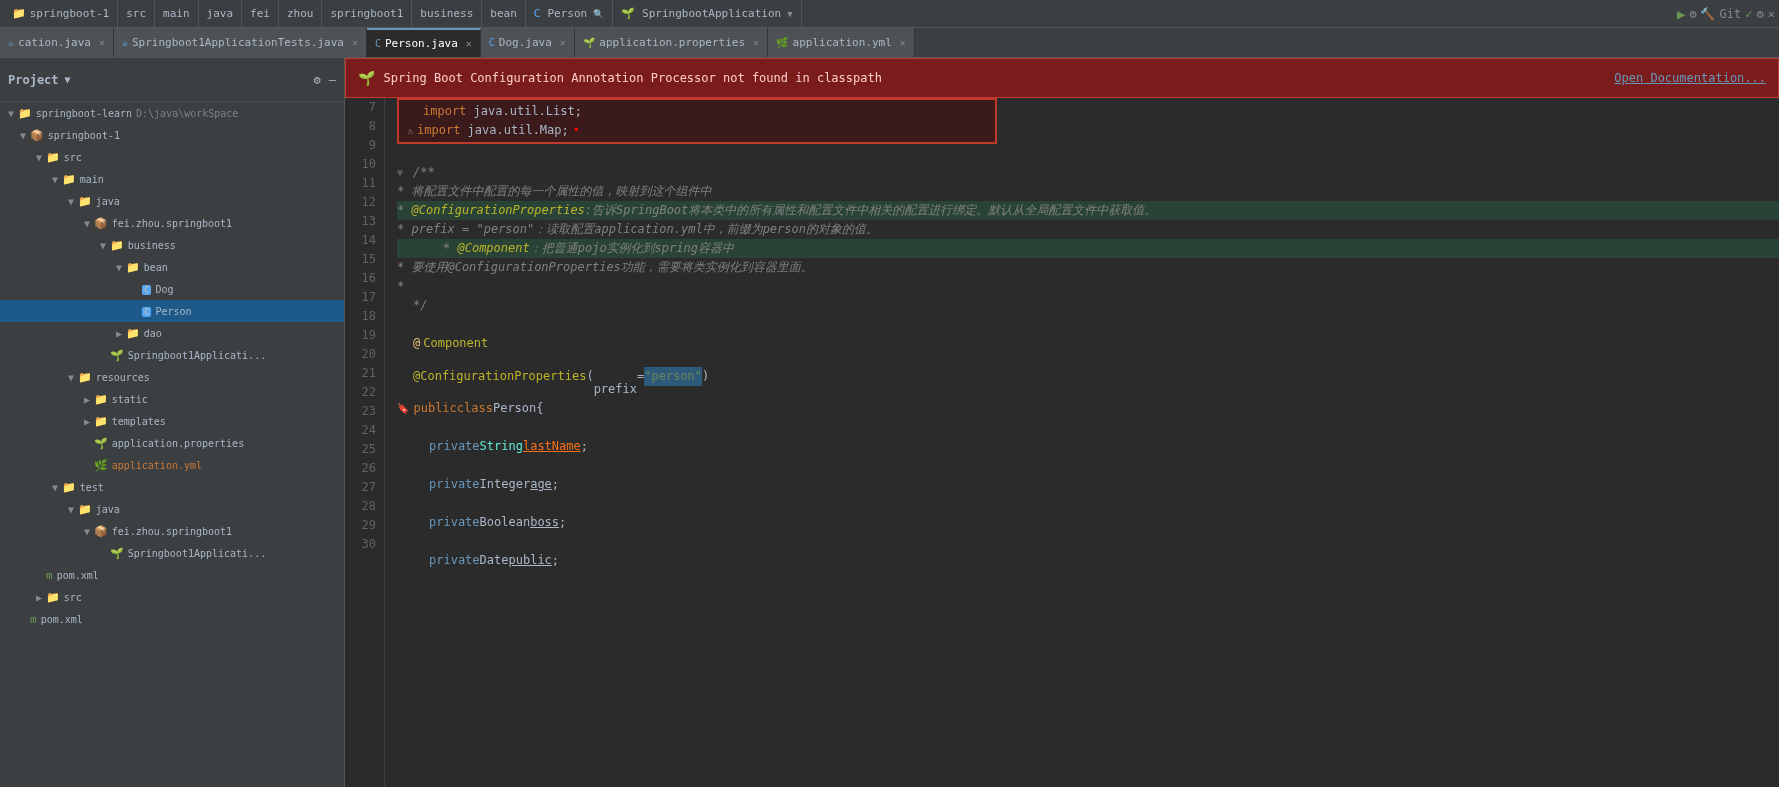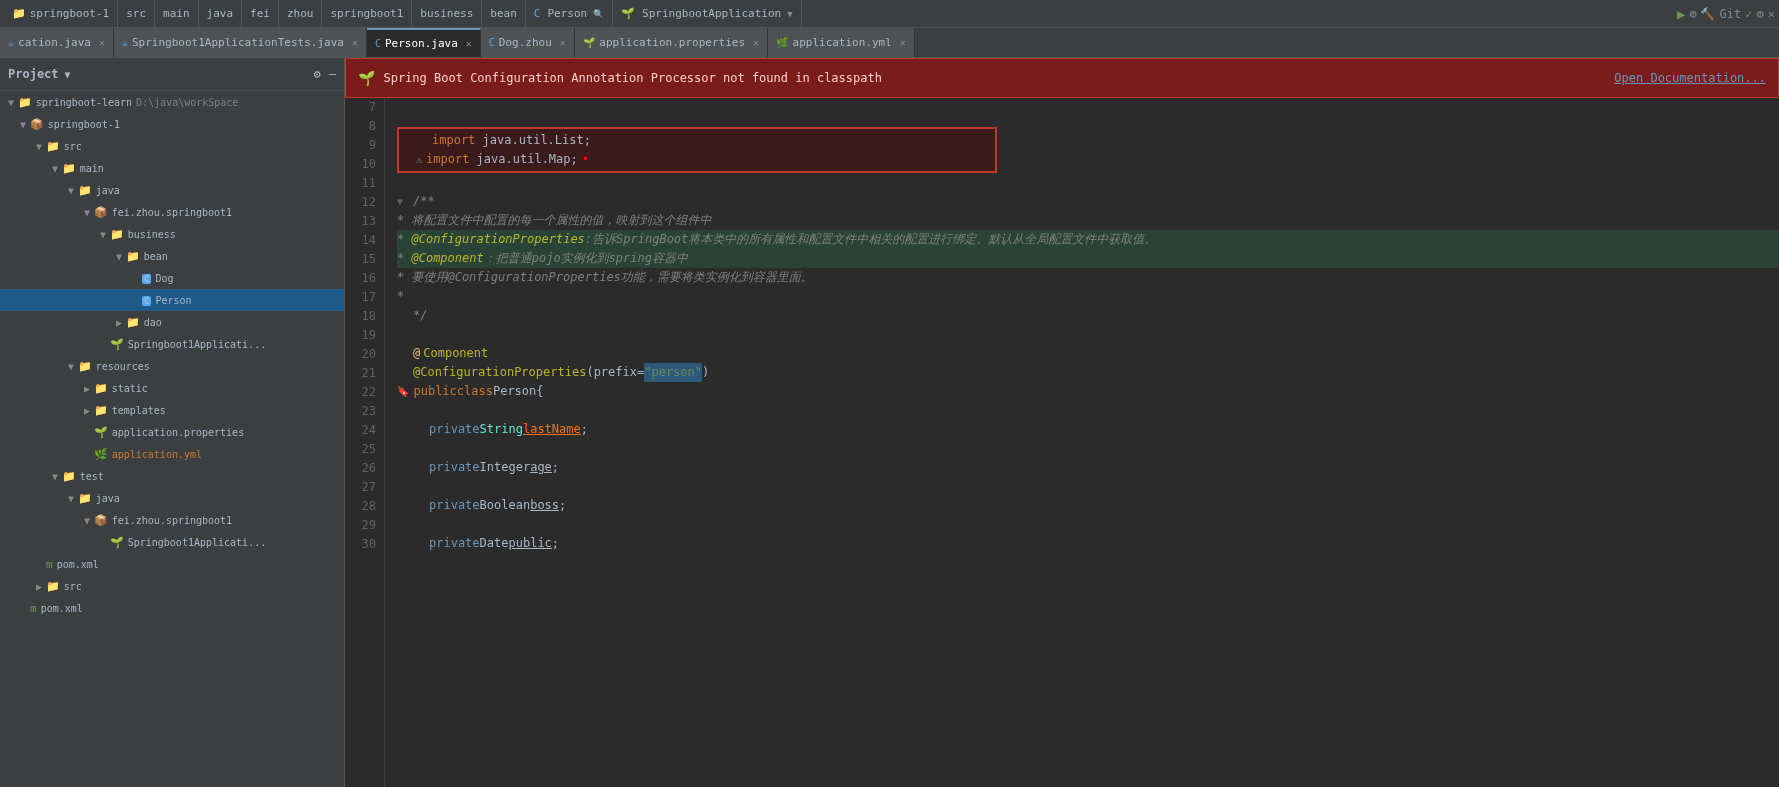--- a/index.html
+++ b/index.html
@@ -58,21 +58,21 @@
       flex-shrink: 0;
     }
     .sidebar-header {
       display: flex;
       align-items: center;
       padding: 4px 8px;
       background: #3c3f41;
       border-bottom: 1px solid #4c4c4c;
       color: #a9b7c6;
       font-size: 12px;
-      height: 33px;
+      height: 44px;
       gap: 6px;
     }
     .sidebar-header-icons { margin-left: auto; display: flex; gap: 8px; }
 
     .tree-item {
       display: flex;
       align-items: center;
       padding: 2px 0;
       cursor: pointer;
       user-select: none;
@@ -258,21 +258,21 @@
     <span>Springboot1ApplicationTests.java</span>
     <span class="tab-close">✕</span>
   </div>
   <div class="tab active">
     <span class="tab-icon-blue">C</span>
     <span>Person.java</span>
     <span class="tab-close">✕</span>
   </div>
   <div class="tab">
     <span class="tab-icon-cyan">C</span>
-    <span>Dog.zhou</span>
+    <span>Dog.java</span>
     <span class="tab-close">✕</span>
   </div>
   <div class="tab">
     <span class="tab-icon-green">🌱</span>
     <span>application.properties</span>
     <span class="tab-close">✕</span>
   </div>
   <div class="tab">
     <span class="tab-icon-yellow">🌿</span>
     <span>application.yml</span>
@@ -573,21 +573,21 @@
         <div class="line-number-item">24</div>
         <div class="line-number-item">25</div>
         <div class="line-number-item">26</div>
         <div class="line-number-item">27</div>
         <div class="line-number-item">28</div>
         <div class="line-number-item">29</div>
         <div class="line-number-item">30</div>
       </div>
       <div class="code-content scrollbar-thin">
         
-        <div style="border:2px solid #c0392b;background:#3a1a1a;display:inline-block;min-width:600px;padding:2px 17px;margin-top:29px;">
+        <div style="border:2px solid #c0392b;background:#3a1a1a;display:inline-block;min-width:600px;padding:2px 8px;">
           <div class="code-line">
             <span class="fold-arrow"></span>
             <span class="import-text"><span class="kw">import</span> java.util.List;</span>
           </div>
           <div class="code-line">
             <span style="color:#888;font-size:10px;margin-right:4px;">⚠</span>
             <span class="import-text"><span class="kw">import</span> java.util.Map;</span>
             <span style="color:red;margin-left:4px;">•</span>
           </div>
         </div>
@@ -605,23 +605,26 @@
         <div class="code-line">
           <span class="comment"> * 将配置文件中配置的每一个属性的值，映射到这个组件中</span>
         </div>
 
         
         <div class="code-line highlight-green" style="min-width:1200px;">
           <span class="comment"> * <span style="color:#bbb529;">@ConfigurationProperties</span>:告诉SpringBoot将本类中的所有属性和配置文件中相关的配置进行绑定。默认从全局配置文件中获取值。</span>
         </div>
 
         
-
-        
-        <div class="code-line highlight-green" style="min-width:800px;">
+        <div class="code-line">
+          <span class="comment"> * prefix = "person"：读取配置application.yml中，前缀为person的对象的值。</span>
+        </div>
+
+        
+        <div class="code-line highlight-green" style="min-width:800px;padding-left:46px;">
           <span class="comment"> * <span style="color:#bbb529;">@Component</span>：把普通pojo实例化到spring容器中</span>
         </div>
 
         
         <div class="code-line">
           <span class="comment"> * 要使用@ConfigurationProperties功能，需要将类实例化到容器里面。</span>
         </div>
 
         
         <div class="code-line">
@@ -642,21 +645,21 @@
           <span class="fold-arrow"></span>
           <span style="color:#e2c074;font-size:12px;margin-right:3px;">@</span>
             <span class="annotation">Component</span>
         </div>
 
         
         <div class="code-line">
           <span class="fold-arrow"></span>
           <span class="annotation">@ConfigurationProperties</span>
             <span style="color:#a9b7c6;">(</span>
-            <span style="color:#a9b7c6;">prefix</span>
+            <span style="color:#a9b7c6;margin-top:27px;">prefix</span>
             <span style="color:#a9b7c6;"> = </span>
             <span style="background:#2d5a7a;color:#6a8759;">"person"</span>
             <span style="color:#a9b7c6;">)</span>
         </div>
 
         
         <div class="code-line">
           <span style="color:#888;font-size:10px;margin-right:4px;">🔖</span>
           <span class="kw">public</span>
           <span style="color:#a9b7c6;"> </span>

